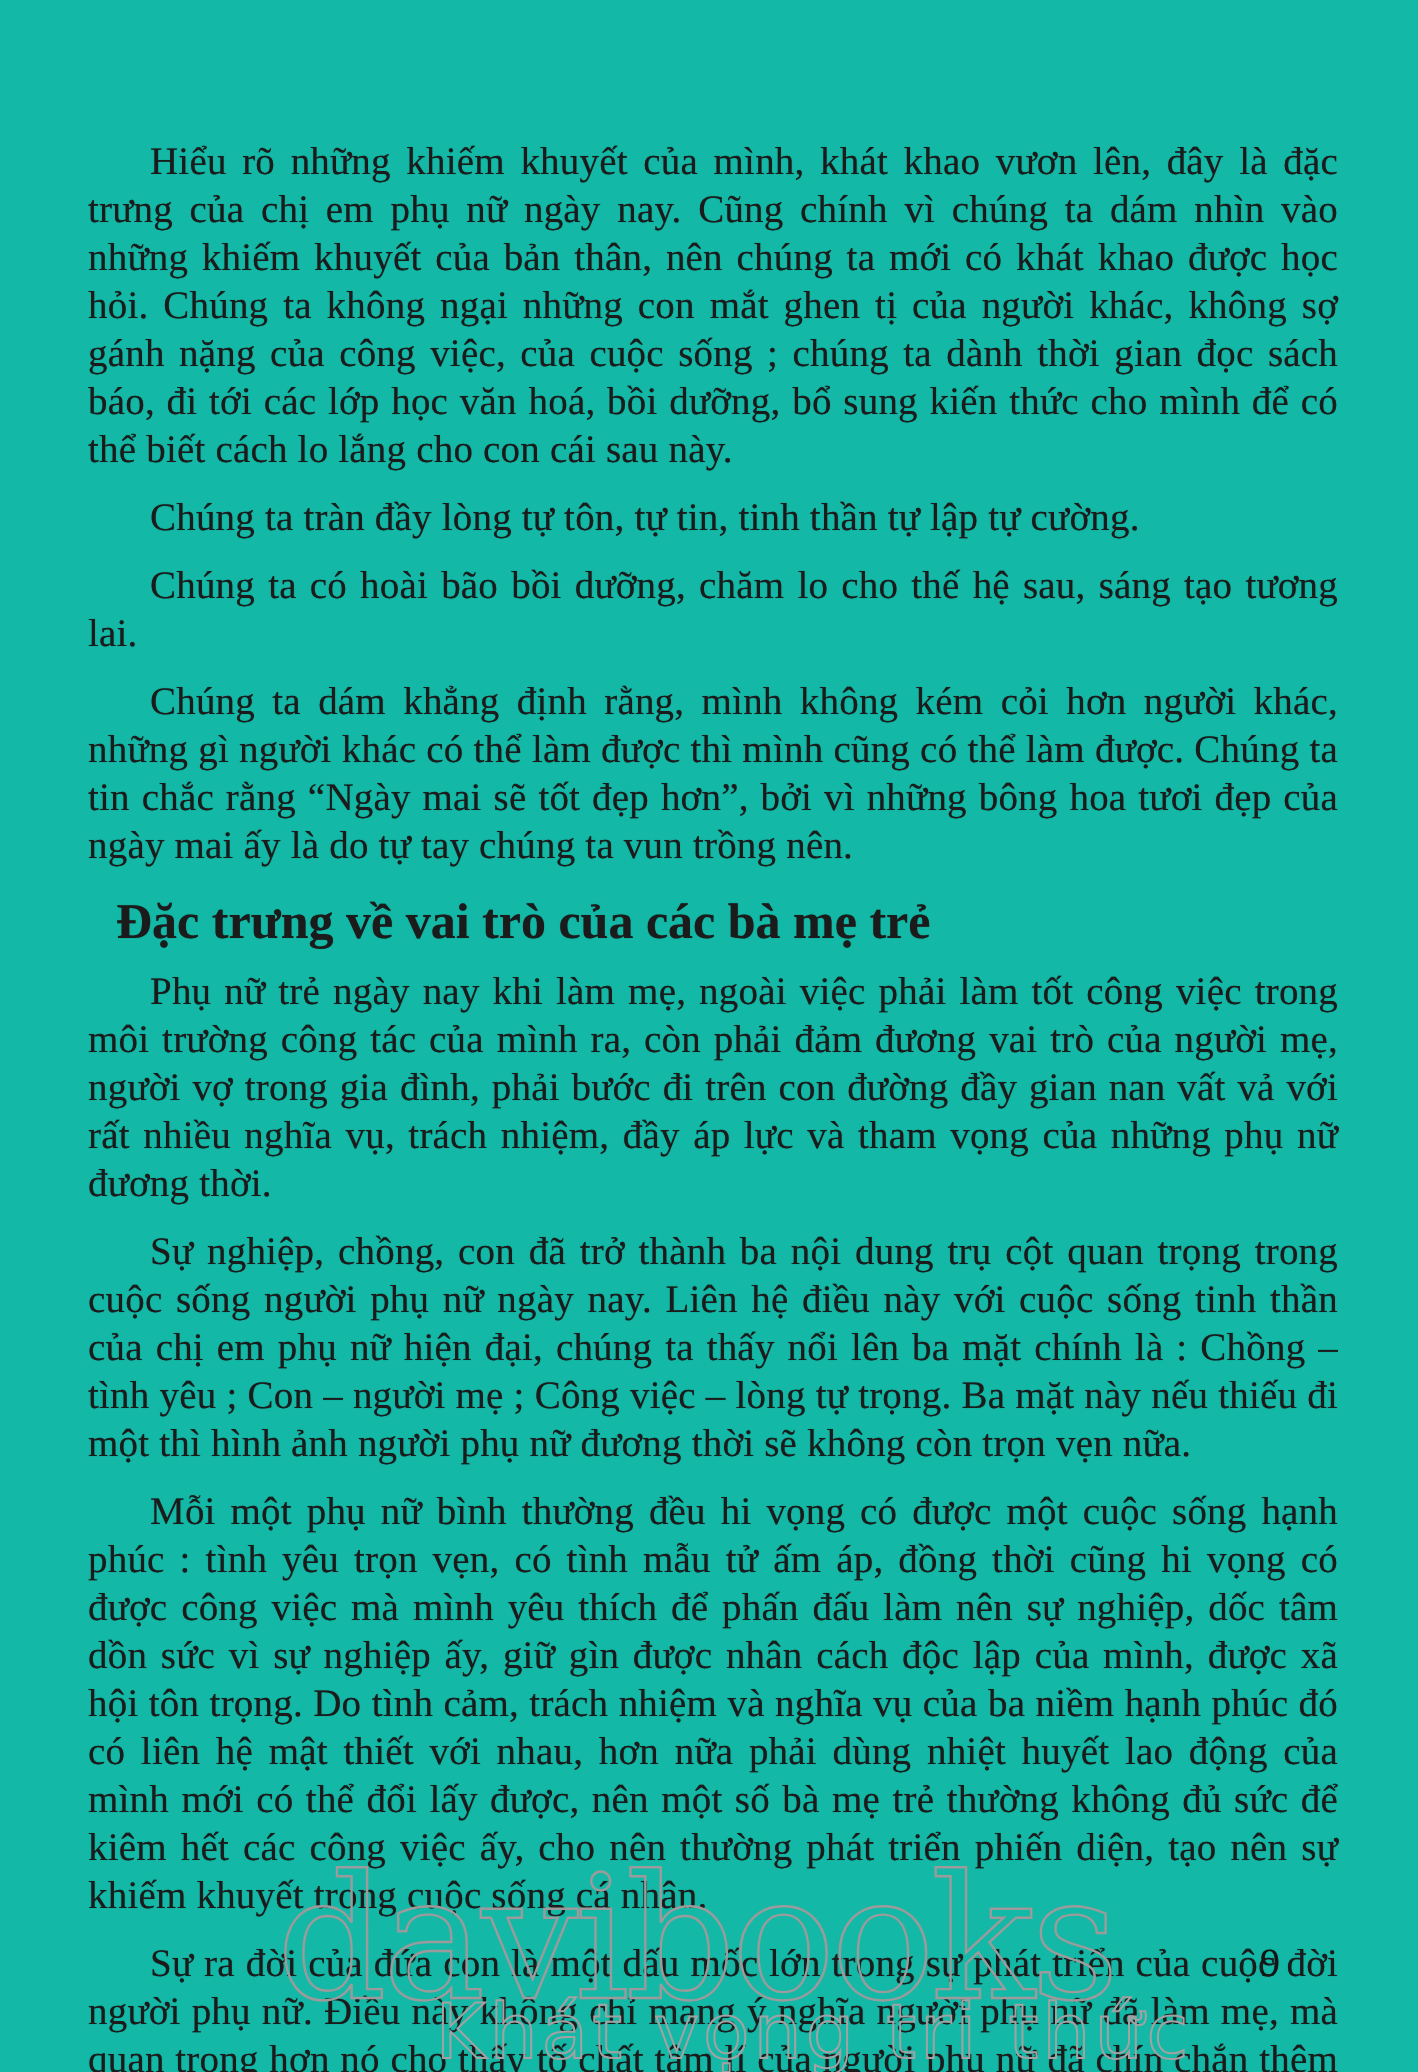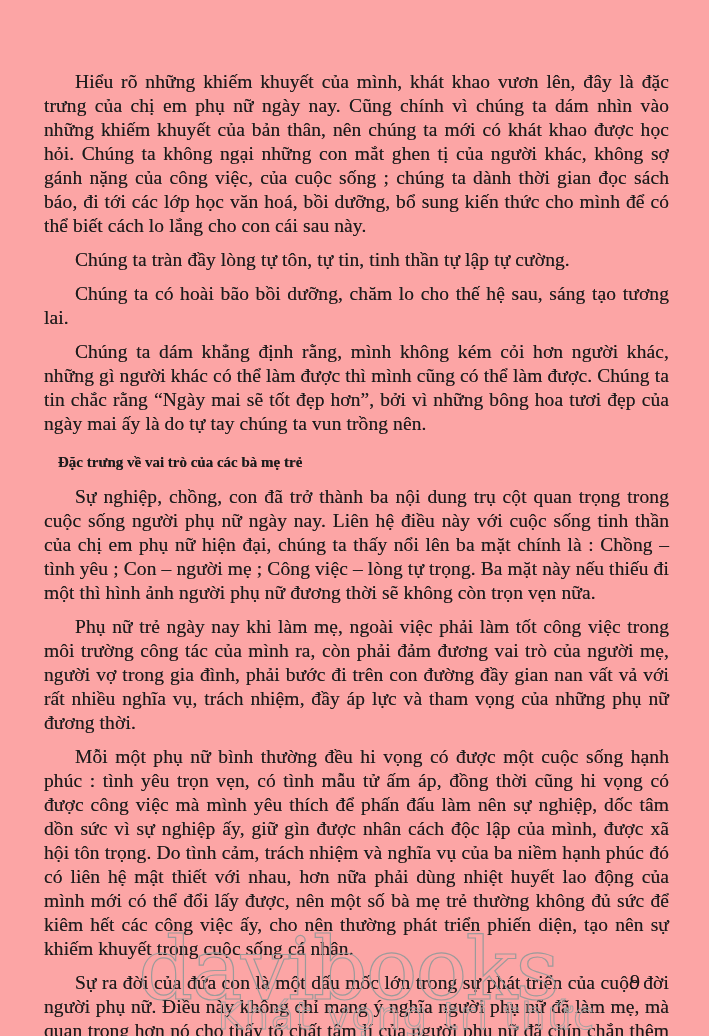--- a/index.html
+++ b/index.html
@@ -9,42 +9,42 @@
   body {
     width: 709px;
     height: 1036px;
     background: #e9e9e9;
     font-family: "Liberation Serif", serif;
   }
   .page {
     position: relative;
     width: 709px;
     height: 1036px;
-    background: #fca5a5;
+    background: #14b8a6;
     overflow: hidden;
     color: #1b1b1b;
   }
   .text-block {
     position: absolute;
     top: 70px;
     left: 44px;
     width: 625px;
   }
   .body-para {
     margin: 0 0 10px 0;
     font-size: 19.5px;
     line-height: 24px;
     text-align: justify;
     text-indent: 31px;
     text-shadow: 0 0 0.4px rgba(20,20,20,0.55);
     letter-spacing: 0.1px;
   }
   .heading {
     margin: 14px 0 11px 0;
-    font-size: 15px;
+    font-size: 25px;
     line-height: 24px;
     font-weight: 700;
     text-indent: 14px;
     text-shadow: 0 0 0.4px rgba(20,20,20,0.55);
   }
   .watermark {
     position: absolute;
     left: 0;
     top: 915px;
     width: 709px;
@@ -83,22 +83,22 @@
 <div class="page">
 
   <div class="text-block">
     <p class="body-para">Hiểu rõ những khiếm khuyết của mình, khát khao vươn lên, đây là đặc trưng của chị em phụ nữ ngày nay. Cũng chính vì chúng ta dám nhìn vào những khiếm khuyết của bản thân, nên chúng ta mới có khát khao được học hỏi. Chúng ta không ngại những con mắt ghen tị của người khác, không sợ gánh nặng của công việc, của cuộc sống ; chúng ta dành thời gian đọc sách báo, đi tới các lớp học văn hoá, bồi dưỡng, bổ sung kiến thức cho mình để có thể biết cách lo lắng cho con cái sau này.</p>
     <p class="body-para">Chúng ta tràn đầy lòng tự tôn, tự tin, tinh thần tự lập tự cường.</p>
     <p class="body-para">Chúng ta có hoài bão bồi dưỡng, chăm lo cho thế hệ sau, sáng tạo tương lai.</p>
     <p class="body-para">Chúng ta dám khẳng định rằng, mình không kém cỏi hơn người khác, những gì người khác có thể làm được thì mình cũng có thể làm được. Chúng ta tin chắc rằng “Ngày mai sẽ tốt đẹp hơn”, bởi vì những bông hoa tươi đẹp của ngày mai ấy là do tự tay chúng ta vun trồng nên.</p>
 
     <h2 class="heading">Đặc trưng về vai trò của các bà mẹ trẻ</h2>
 
+    <p class="body-para">Phụ nữ trẻ ngày nay khi làm mẹ, ngoài việc phải làm tốt công việc trong môi trường công tác của mình ra, còn phải đảm đương vai trò của người mẹ, người vợ trong gia đình, phải bước đi trên con đường đầy gian nan vất vả với rất nhiều nghĩa vụ, trách nhiệm, đầy áp lực và tham vọng của những phụ nữ đương thời.</p>
     <p class="body-para">Sự nghiệp, chồng, con đã trở thành ba nội dung trụ cột quan trọng trong cuộc sống người phụ nữ ngày nay. Liên hệ điều này với cuộc sống tinh thần của chị em phụ nữ hiện đại, chúng ta thấy nổi lên ba mặt chính là : Chồng – tình yêu ; Con – người mẹ ; Công việc – lòng tự trọng. Ba mặt này nếu thiếu đi một thì hình ảnh người phụ nữ đương thời sẽ không còn trọn vẹn nữa.</p>
-    <p class="body-para">Phụ nữ trẻ ngày nay khi làm mẹ, ngoài việc phải làm tốt công việc trong môi trường công tác của mình ra, còn phải đảm đương vai trò của người mẹ, người vợ trong gia đình, phải bước đi trên con đường đầy gian nan vất vả với rất nhiều nghĩa vụ, trách nhiệm, đầy áp lực và tham vọng của những phụ nữ đương thời.</p>
     <p class="body-para">Mỗi một phụ nữ bình thường đều hi vọng có được một cuộc sống hạnh phúc : tình yêu trọn vẹn, có tình mẫu tử ấm áp, đồng thời cũng hi vọng có được công việc mà mình yêu thích để phấn đấu làm nên sự nghiệp, dốc tâm dồn sức vì sự nghiệp ấy, giữ gìn được nhân cách độc lập của mình, được xã hội tôn trọng. Do tình cảm, trách nhiệm và nghĩa vụ của ba niềm hạnh phúc đó có liên hệ mật thiết với nhau, hơn nữa phải dùng nhiệt huyết lao động của mình mới có thể đổi lấy được, nên một số bà mẹ trẻ thường không đủ sức để kiêm hết các công việc ấy, cho nên thường phát triển phiến diện, tạo nên sự khiếm khuyết trong cuộc sống cá nhân.</p>
     <p class="body-para">Sự ra đời của đứa con là một dấu mốc lớn trong sự phát triển của cuộc đời người phụ nữ. Điều này không chỉ mang ý nghĩa người phụ nữ đã làm mẹ, mà quan trọng hơn nó cho thấy tố chất tâm lí của người phụ nữ đã chín chắn thêm một bước.</p>
   </div>
 
   <svg class="watermark" viewBox="0 0 709 121" xmlns="http://www.w3.org/2000/svg" aria-hidden="true">
     <text class="wm-title" x="348" y="84" text-anchor="middle">davibooks</text>
     <text class="wm-tagline" x="407" y="114" text-anchor="middle">Khát vọng tri thức</text>
   </svg>
 
   <div class="page-number">9</div>

